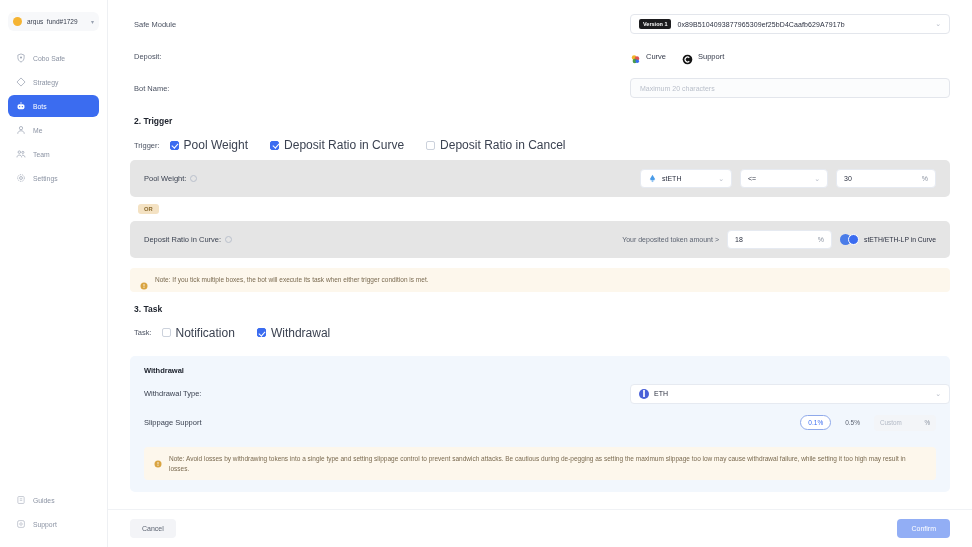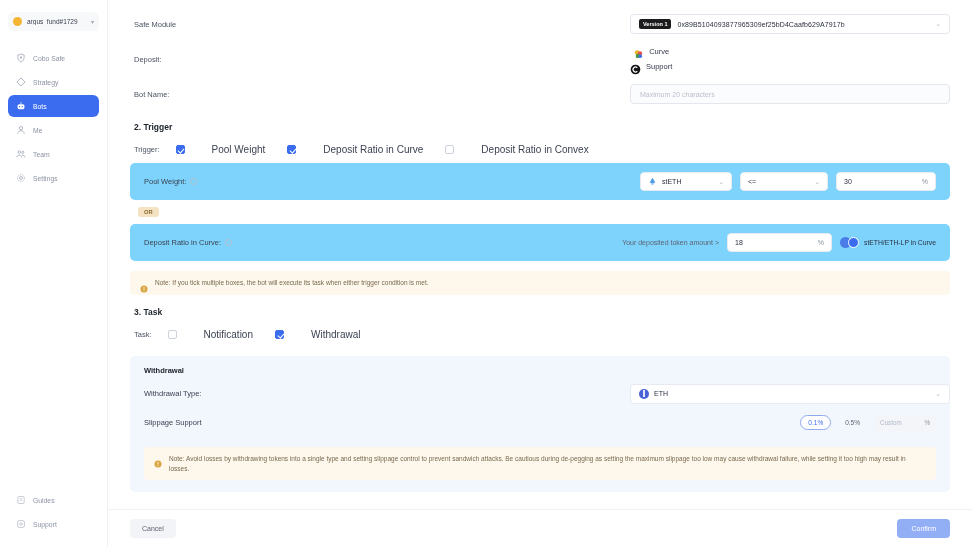--- a/index.html
+++ b/index.html
@@ -89,21 +89,21 @@
     font-size: 5.5px; font-weight: bold;
     padding: 2px 4px; border-radius: 2px;
     white-space: nowrap;
   }
   .addr { font-size: 7px; color: #2b3040; letter-spacing: .1px; white-space: nowrap;}
   .caret-dn {
     margin-left: auto; font-size: 7px; color: #b4bac6;
   }
 
   
-  .proto-wrap { display: flex; align-items: center; gap: 4px; flex-direction: column; }
+  .proto-wrap { display: flex; align-items: center; gap: 16px; }
   .proto { display: flex; align-items: center; gap: 5px; cursor: pointer; }
   .proto-label { font-size: 7.5px; color: #343a4a; }
   .curve-ico, .convex-ico { width: 11px; height: 11px; flex:0 0 11px;}
 
   
   .text-input {
     flex: 1 1 auto; height: 20px;
     border: 1px solid #e3e6ec; border-radius: 4px;
     background: #fbfcfd;
     display: flex; align-items: center;
@@ -112,39 +112,39 @@
   }
 
   
   .section-title {
     font-size: 8.5px; font-weight: bold; color: #20252f;
     padding: 12px 4px 6px 4px;
   }
 
   
   .chk-row { display: flex; align-items: center; gap: 0; padding: 6px 4px 8px 4px; }
-  .chk-lead { font-size: 7.5px; color: #4b5262; margin-right: 16px; }
+  .chk-lead { font-size: 7.5px; color: #4b5262; margin-right: 10px; }
   .chk { display: flex; align-items: center; gap: 5px; margin-right: 22px; cursor: pointer; }
   .box {
     width: 9px; height: 9px; border-radius: 2px;
     border: 1px solid #ccd2dc; background: #fff;
     flex: 0 0 9px; position: relative;
   }
   .box.on { background: #3b6cf0; border-color: #3b6cf0; }
   .box.on::after {
     content: ""; position: absolute;
     left: 2.6px; top: .8px; width: 2.6px; height: 5px;
     border: solid #fff; border-width: 0 1.3px 1.3px 0;
     transform: rotate(42deg);
   }
-  .chk-label { font-size: 10px; color: #3b4251; white-space: nowrap; margin-left: 22px; }
+  .chk-label { font-size: 12px; color: #3b4251; white-space: nowrap; }
 
   
   .cond-card {
-    background: #7dd3fc;
+    background: #e5e5e5;
     border-radius: 5px;
     display: flex; align-items: center;
     padding: 9px 14px;
     min-height: 34px;
   }
   .cond-label { font-size: 7.5px; color: #3b4251; display:flex; align-items:center; gap:4px;}
   .info-ico {
     width: 7px; height: 7px; border-radius: 50%;
     border: 1px solid #b9c0cc; display:inline-block;
   }
@@ -411,21 +411,21 @@
         <label class="chk">
           <span class="box on"></span>
           <span class="chk-label">Pool Weight</span>
         </label>
         <label class="chk">
           <span class="box on"></span>
           <span class="chk-label">Deposit Ratio in Curve</span>
         </label>
         <label class="chk">
           <span class="box"></span>
-          <span class="chk-label">Deposit Ratio in Convex</span>
+          <span class="chk-label">Deposit Ratio in Cancel</span>
         </label>
       </div>
 
       <div class="cond-card">
         <span class="cond-label">
           <span>Pool Weight:</span>
           <span class="info-ico"></span>
         </span>
         <div class="cond-right">
           <div class="mini-select w-token">

